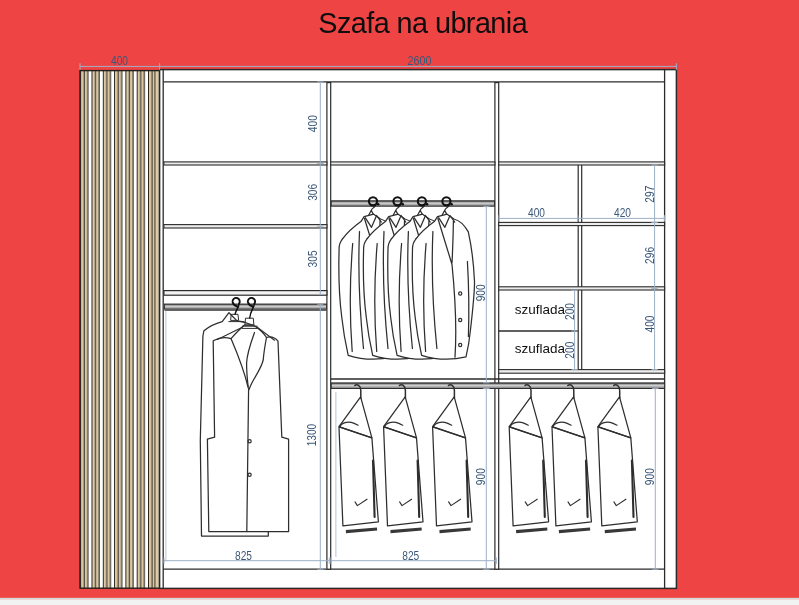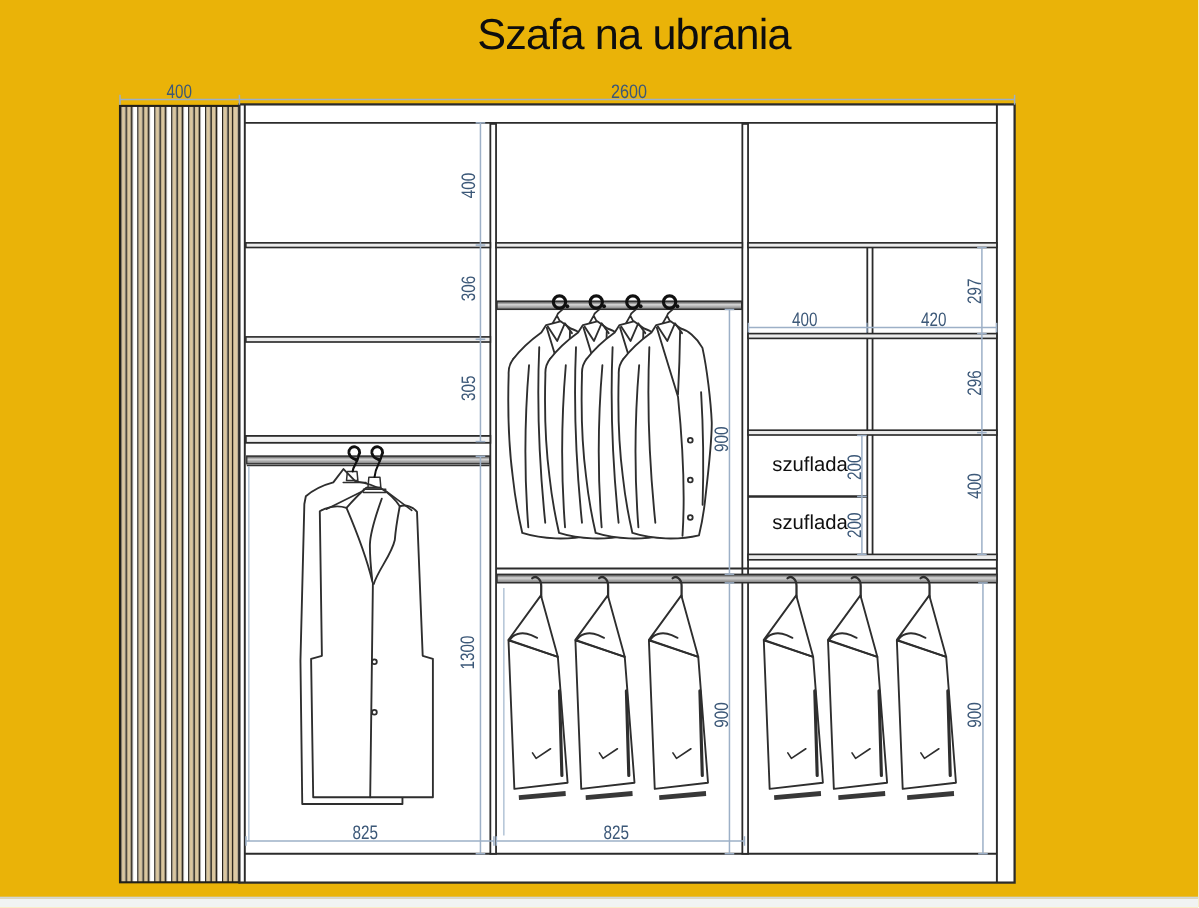--- a/index.html
+++ b/index.html
@@ -1,16 +1,16 @@
 <!DOCTYPE html>
 <html><head>
 <meta charset="utf-8">
 <style>
 html,body{margin:0;padding:0;background:#fff;}
-.stage{position:relative;width:799px;height:605px;background:#eab308;overflow:hidden;font-family:"Liberation Sans",sans-serif;}
+.stage{position:relative;width:799px;height:605px;background:#ef4444;overflow:hidden;font-family:"Liberation Sans",sans-serif;}
 svg{position:absolute;left:0;top:0;}
 </style>
 </head>
 <body>
 <div class="stage">
 <svg width="799" height="605" viewBox="0 0 799 605">
 <defs>
 <linearGradient id="slat" x1="0" y1="0" x2="1" y2="0">
   <stop offset="0" stop-color="#9b8a64"></stop>
   <stop offset="0.35" stop-color="#e2d0ab"></stop>

